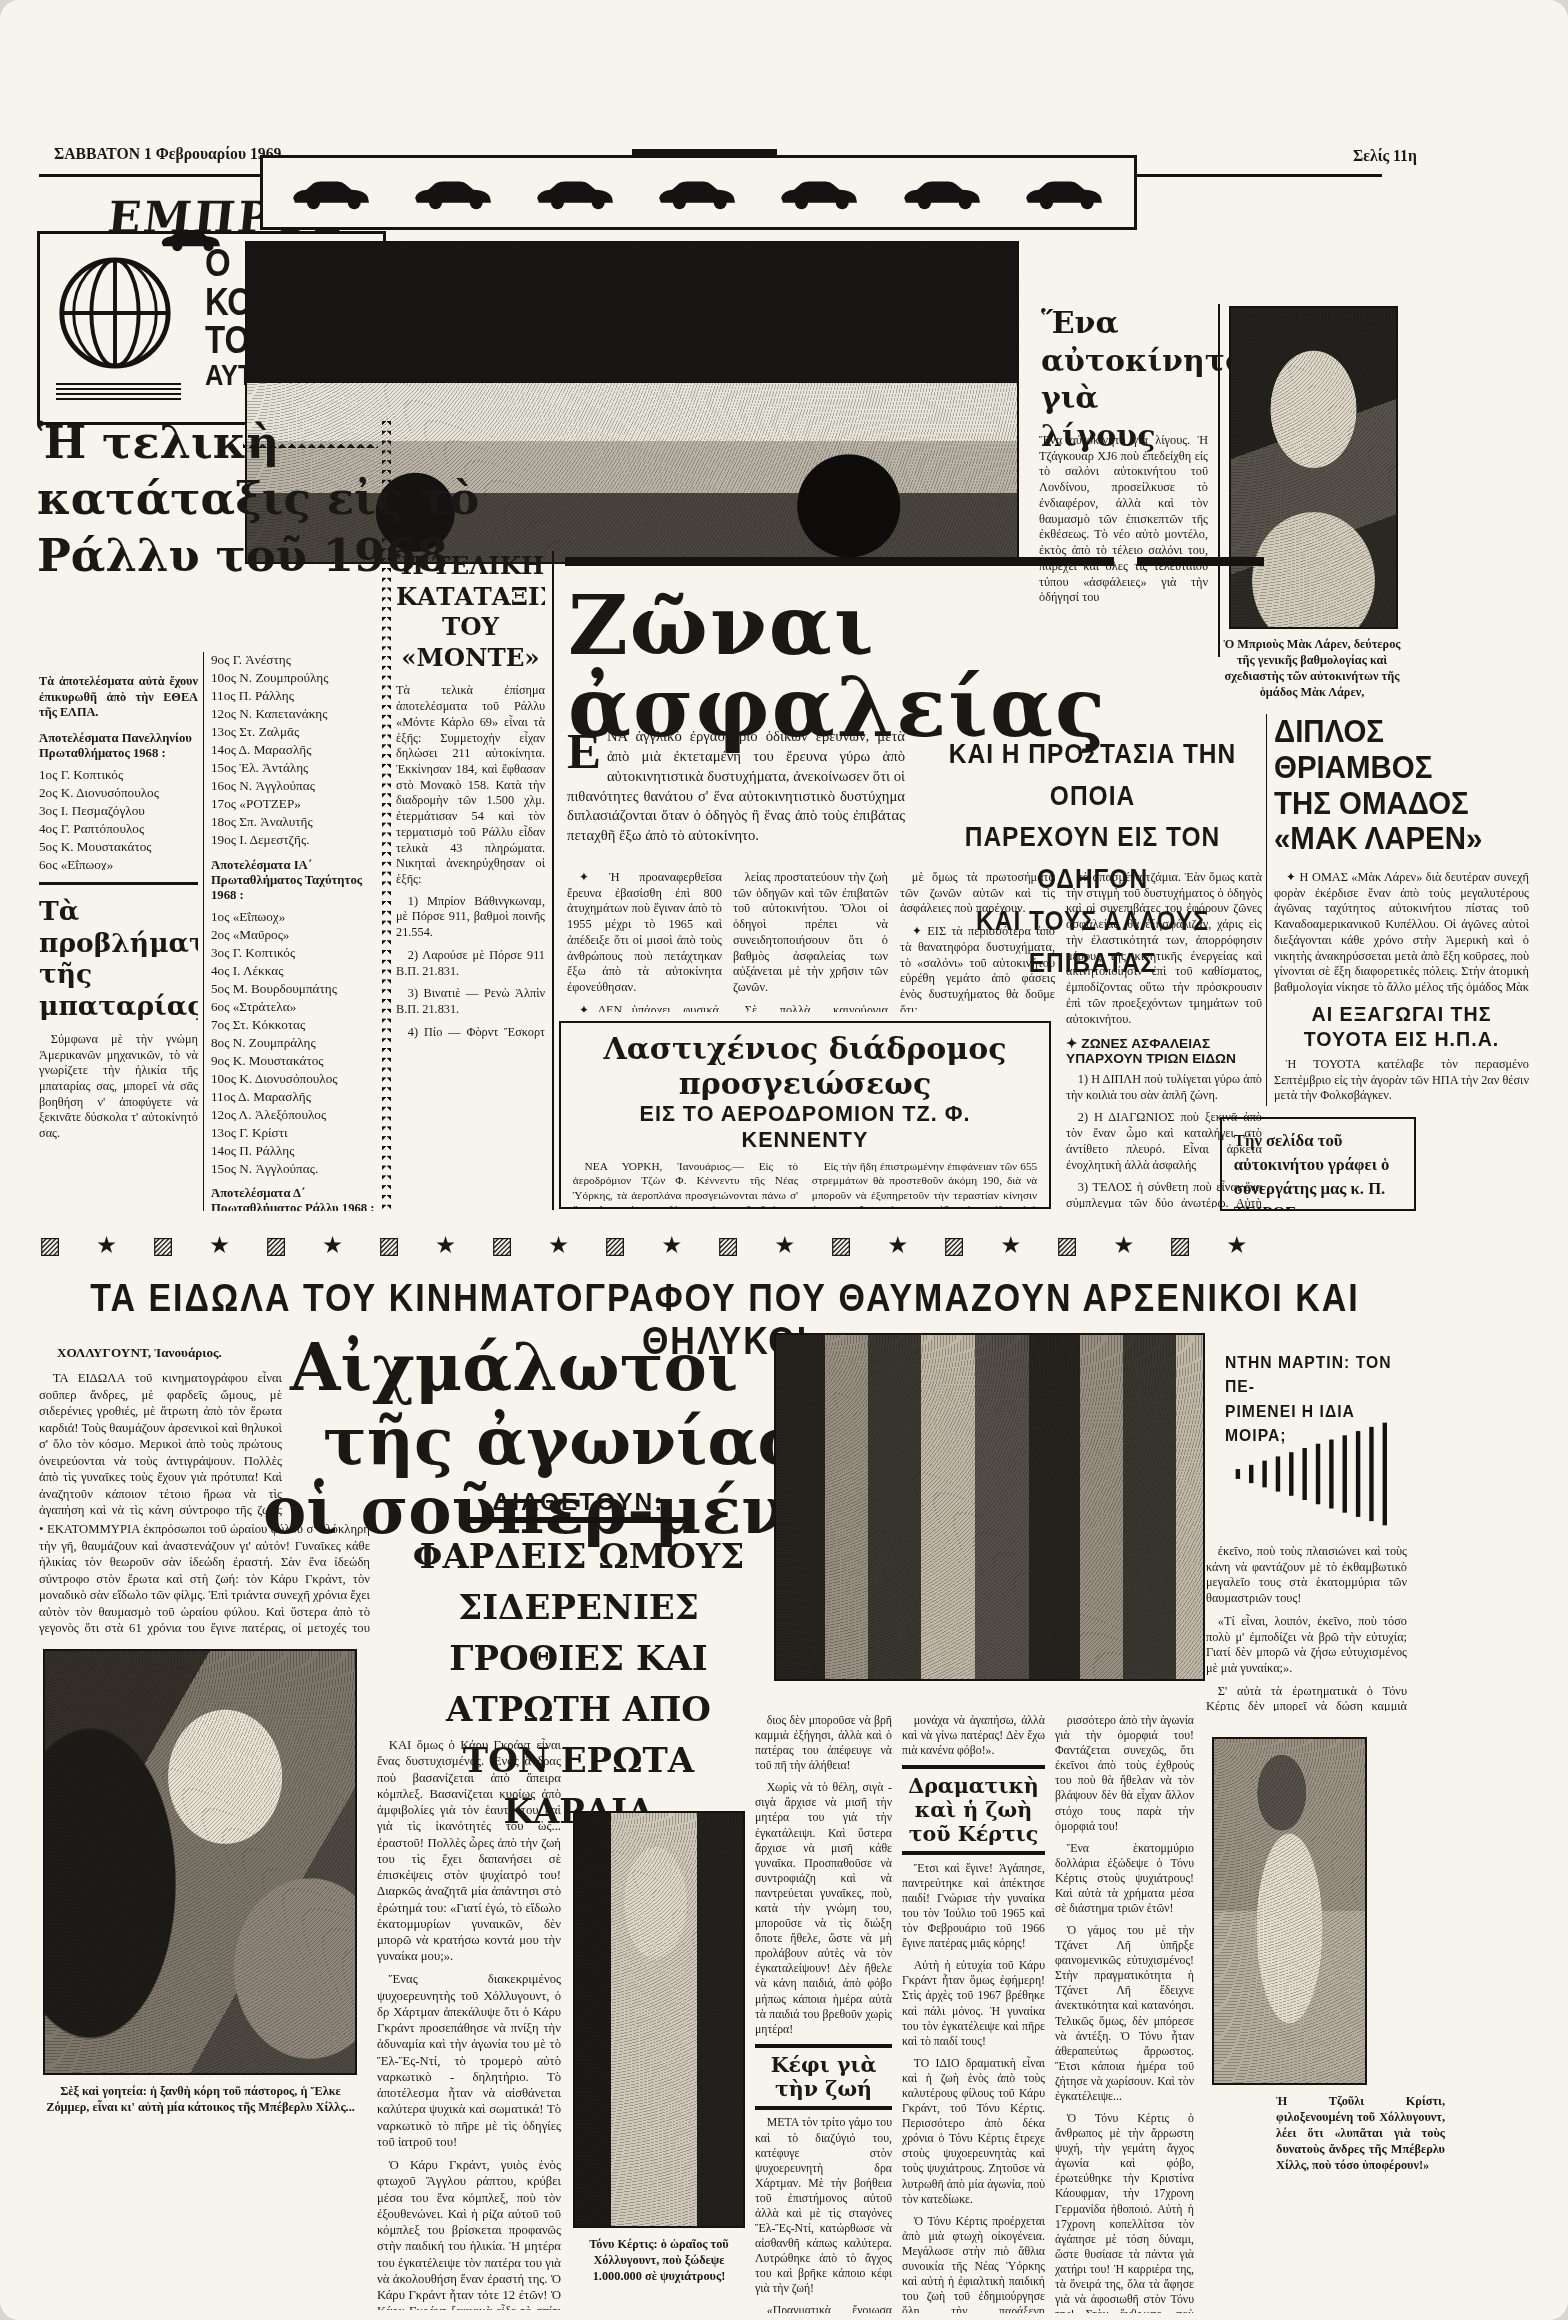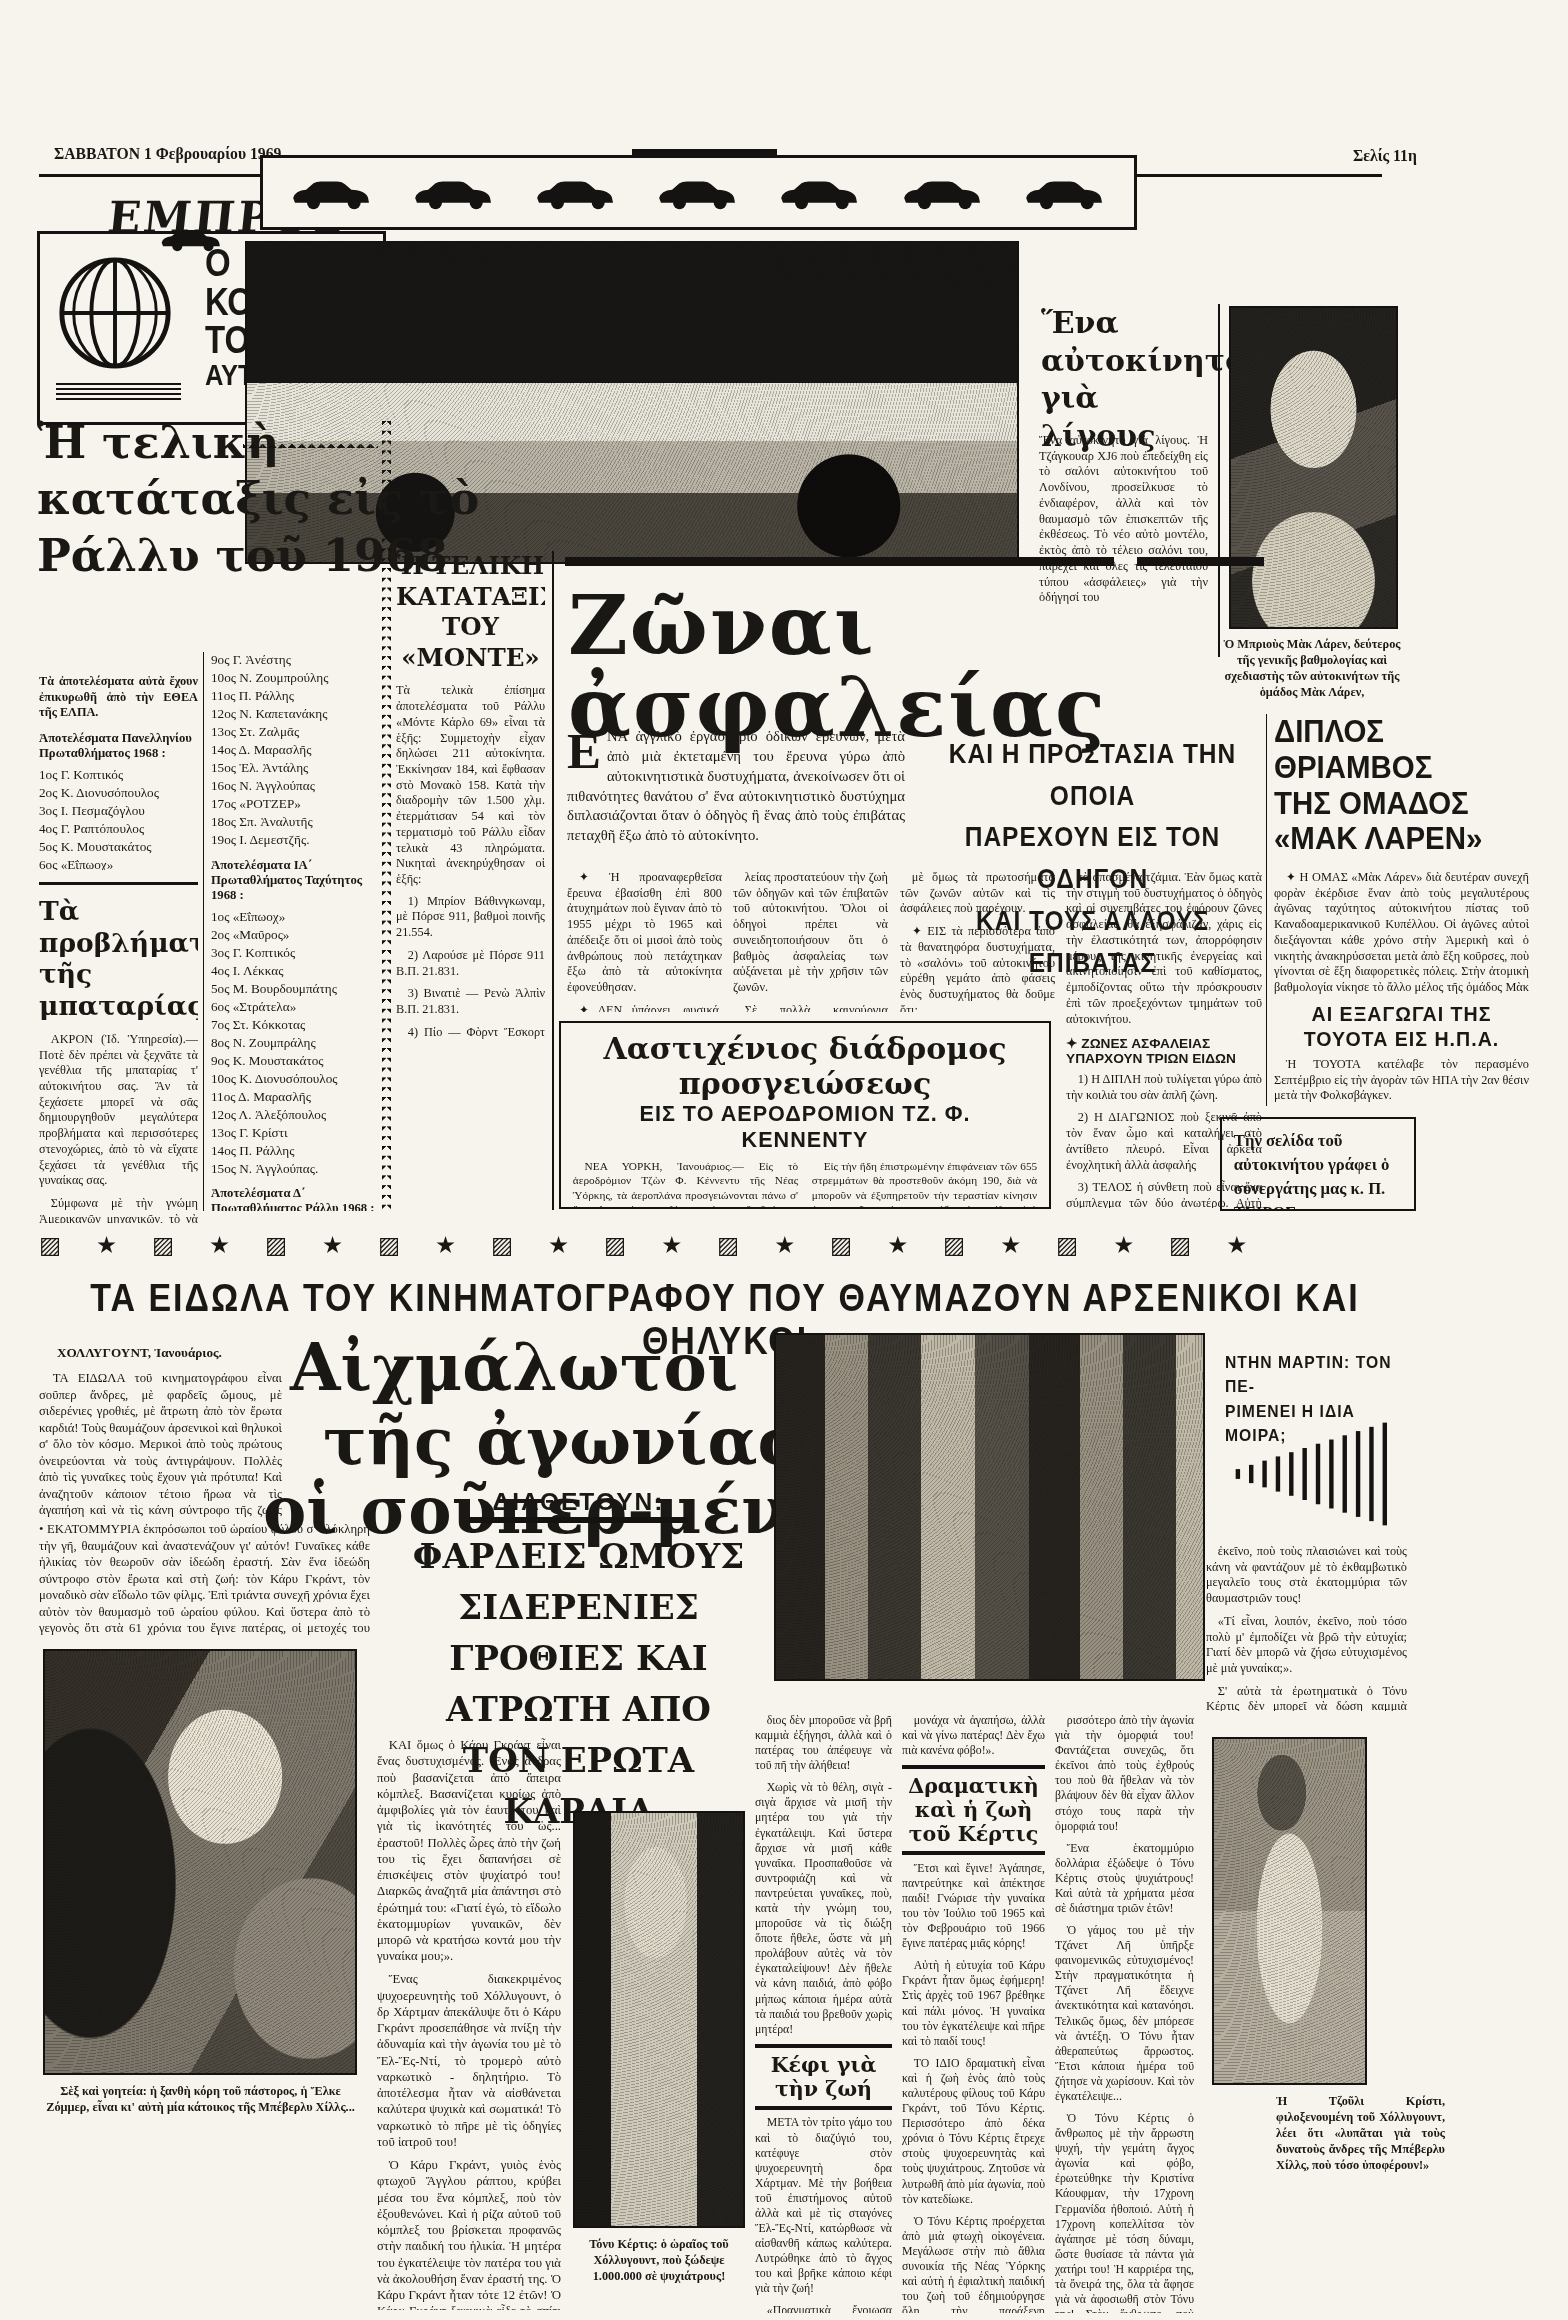--- a/index.html
+++ b/index.html
@@ -1,17 +1,17 @@
 <!DOCTYPE html>
 <html><head>
 <meta charset="utf-8">
 <style>
   html,body{margin:0;padding:0;background:#d8d5cc;}
   #page{position:relative;width:1568px;height:2320px;background:#f6f4ed;margin:0 auto;
-        font-family:"Liberation Serif",serif;color:#1a1815;overflow:hidden;}
+        font-family:"Liberation Serif",serif;color:#1a1815;overflow:hidden;border-radius:19px;}
   .abs{position:absolute;}
   .rule-h{background:#141311;height:2.9px;}
   .rule-v{background:#141311;width:2px;}
   .bar{background:#141311;}
   .zigzag-h{height:8.8px;background-image:linear-gradient(45deg,#141311 25%,transparent 25%),linear-gradient(-45deg,#141311 25%,transparent 25%);background-size:9.8px 8.8px;background-repeat:repeat-x;}
   .zigzag-v{width:8.8px;background-image:linear-gradient(135deg,#141311 25%,transparent 25%),linear-gradient(45deg,transparent 75%,#141311 75%);background-size:8.8px 9.8px;background-repeat:repeat-y;}
   .sans{font-family:"Liberation Sans",sans-serif;}
   .hdr-date{font-size:15.7px;font-weight:bold;}
   .brand-box{background:#141311;color:#f6f4ed;font-weight:bold;font-size:27.4px;letter-spacing:2px;
              display:flex;align-items:center;justify-content:center;font-family:"Liberation Sans",sans-serif;}
@@ -198,21 +198,20 @@
         <p class="res-line">15ος Ν. Ἀγγλούπας.</p>
       </div>
     <div class="res-head">Ἀποτελέσματα Δ΄ Πρωταθλήματος Ράλλυ 1968 :</div>
 
   </div>
 
   <div class="abs clip" style="left:39px;top:882px;width:159px;height:328px;border-top:3.9px solid #141311;padding-top:9.8px;">
     <div class="headline-serif" style="font-size:26.5px;line-height:1.2;">Τὰ προβλήματα</div>
     <div class="headline-serif" style="font-size:26.5px;line-height:1.2;margin-bottom:9.8px;">τῆς μπαταρίας</div>
     <div class="small-txt">
-        <p class="">ΑΚΡΟΝ (Ἰδ. Ὑπηρεσία).— Ποτὲ δὲν πρέπει νὰ ξεχνᾶτε τὰ γενέθλια τῆς μπαταρίας τ' αὐτοκινήτου σας. Ἂν τὰ ξεχάσετε μπορεῖ νὰ σᾶς δημιουργηθοῦν μεγαλύτερα προβλήματα καὶ περισσότερες στενοχώριες, ἀπὸ τὸ νὰ εἴχατε ξεχάσει τὰ γενέθλια τῆς γυναίκας σας.</p>
         <p class="">Σύμφωνα μὲ τὴν γνώμη Ἀμερικανῶν μηχανικῶν, τὸ νὰ γνωρίζετε τὴν ἡλικία τῆς μπαταρίας σας, μπορεῖ νὰ σᾶς βοηθήση ν' ἀποφύγετε νὰ ξεκινᾶτε δύσκολα τ' αὐτοκίνητό σας.</p>
       </div>
   </div>
 
   <div class="abs clip" style="left:396px;top:551px;width:149px;height:490px;">
     <div class="monte-title">Ἡ ΤΕΛΙΚΗ</div>
     <div class="monte-title">ΚΑΤΑΤΑΞΙΣ</div>
     <div class="monte-title" style="margin-bottom:9.8px;">ΤΟΥ «ΜΟΝΤΕ»</div>
     <div class="small-txt">Τὰ τελικὰ ἐπίσημα ἀποτελέσματα τοῦ Ράλλυ «Μόντε Κάρλο 69» εἶναι τὰ ἑξῆς: Συμμετοχὴν εἶχαν δηλώσει 211 αὐτοκίνητα. Ἐκκίνησαν 184, καὶ ἔφθασαν στὸ Μονακὸ 158. Κατὰ τὴν διαδρομὴν τῶν 1.500 χλμ. ἐτερμάτισαν 54 καὶ τὸν τερματισμὸ τοῦ Ράλλυ εἶδαν τελικὰ 43 πληρώματα. Νικηταὶ ἀνεκηρύχθησαν οἱ ἑξῆς:</div>
     <div class="small-txt" style="margin-top:5.9px;">

